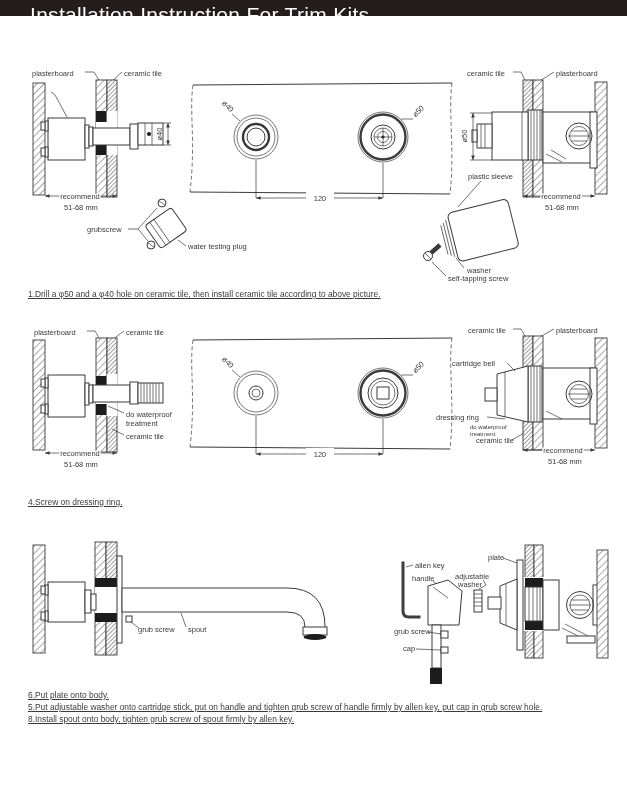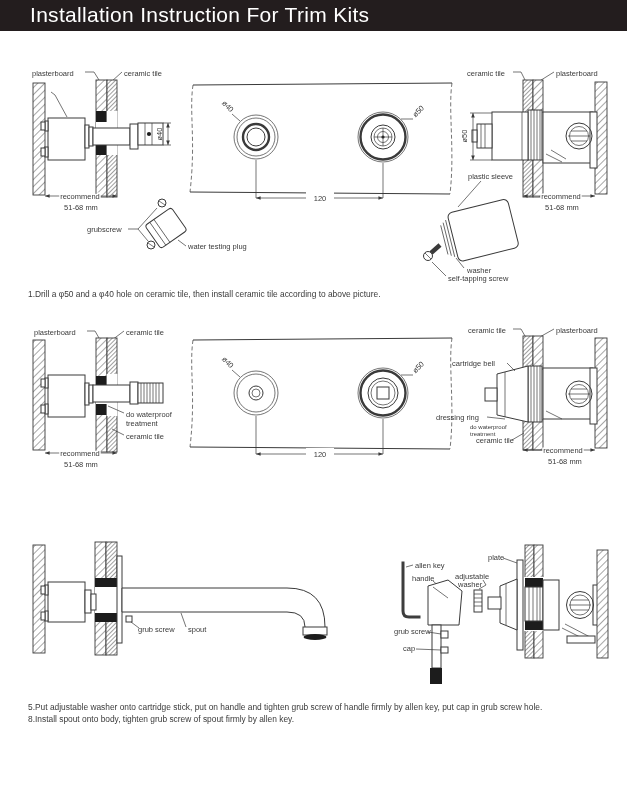--- a/index.html
+++ b/index.html
@@ -1,23 +1,23 @@
 <!DOCTYPE html>
 <html style="--header_bg: #231d1e; --header_fg: #ffffff; --ink: #3a3a3a;"><head>
 <meta charset="utf-8">
 <style>
   html,body{margin:0;padding:0;background:#fff;}
   .page{position:relative;width:627px;height:785px;background:#fff;overflow:hidden;
         font-family:"Liberation Sans",sans-serif;}
-  .hdr{position:absolute;left:0;top:0;width:627px;height:31px;background:var(--header_bg);}
+  .hdr{position:absolute;left:0;top:0;width:627px;height:16px;background:var(--header_bg);}
   .hdr .t{position:absolute;left:30px;top:3px;font-size:21px;color:var(--header_fg);
           letter-spacing:.3px;white-space:nowrap;}
   .row{position:absolute;left:0;}
   .step{position:absolute;left:28px;width:594px;font-size:8.4px;line-height:1.15;
-        color:var(--ink);white-space:nowrap;}
+        color:var(--ink);white-space:nowrap;text-decoration:underline;}
   .site{position:absolute;top:792px;right:32px;font-size:12px;color:#4a4a4a;letter-spacing:.2px;}
   svg text{font-family:"Liberation Sans",sans-serif;fill:var(--ink);}
   svg .lab{font-size:7.5px;}
   svg .lab6{font-size:6px;}
   svg .dim{font-size:7.5px;}
   svg .halo{paint-order:stroke;stroke:#fff;stroke-width:3px;}
   svg .ln{stroke:var(--ink);stroke-width:1;fill:none;}
   svg .th{stroke-width:.7;}
   svg .t2{stroke-width:2.4;}
   svg .wf{fill:#fff;stroke:var(--ink);stroke-width:1;}
@@ -345,20 +345,21 @@
       <text class="lab" x="476" y="443">ceramic tile</text>
       <line class="ln th" x1="512" y1="440" x2="524" y2="433"></line>
       <g>
         <line class="ln th" x1="523" y1="450" x2="595" y2="450" marker-start="url(#mA)" marker-end="url(#mA)"></line>
         <text class="dim halo" text-anchor="middle" x="563" y="453">recommend</text>
         <text class="dim" text-anchor="middle" x="565" y="464">51-68 mm</text>
       </g>
     </g>
   </svg>
 
+  <div class="step" style="top:498px">4.Screw on dressing ring.</div>
 
   <svg class="row" style="top:540px" width="627" height="150" viewBox="0 540 627 150">
 
     <g>
       <rect class="hA" x="33" y="545" width="12" height="108"></rect>
       <rect class="hA" x="95" y="542" width="11" height="113"></rect>
       <rect class="hB" x="106" y="542" width="11" height="113"></rect>
       <rect class="blk" x="95" y="578" width="22" height="9"></rect>
         <rect class="blk" x="95" y="613" width="22" height="9"></rect>
       <rect x="95" y="587" width="22" height="26" fill="#fff"></rect>
@@ -447,17 +448,18 @@
           <line class="ln th" x1="569" y1="605" x2="591" y2="605"></line>
         <line class="ln th" x1="571" y1="610" x2="589" y2="610"></line>
         <line class="ln th" x1="562" y1="628" x2="588" y2="641"></line>
           <line class="ln th" x1="565" y1="624" x2="590" y2="637"></line>
         <rect class="wf" x="567" y="636" width="28" height="7"></rect>
       </g>
       <rect class="hA" x="597" y="550" width="11" height="108"></rect>
     </g>
   </svg>
 
+  <div class="step" style="top:691px">6.Put plate onto body.</div>
   <div class="step" style="top:703px">5.Put adjustable washer onto cartridge stick, put on handle and tighten grub screw of handle firmly by allen key, put cap in grub screw hole.</div>
   <div class="step" style="top:715px">8.Install spout onto body, tighten grub screw of spout firmly by allen key.</div>
 
   <div class="site">www.nerotapware.com.au</div>
 </div>
 
 </body></html>

